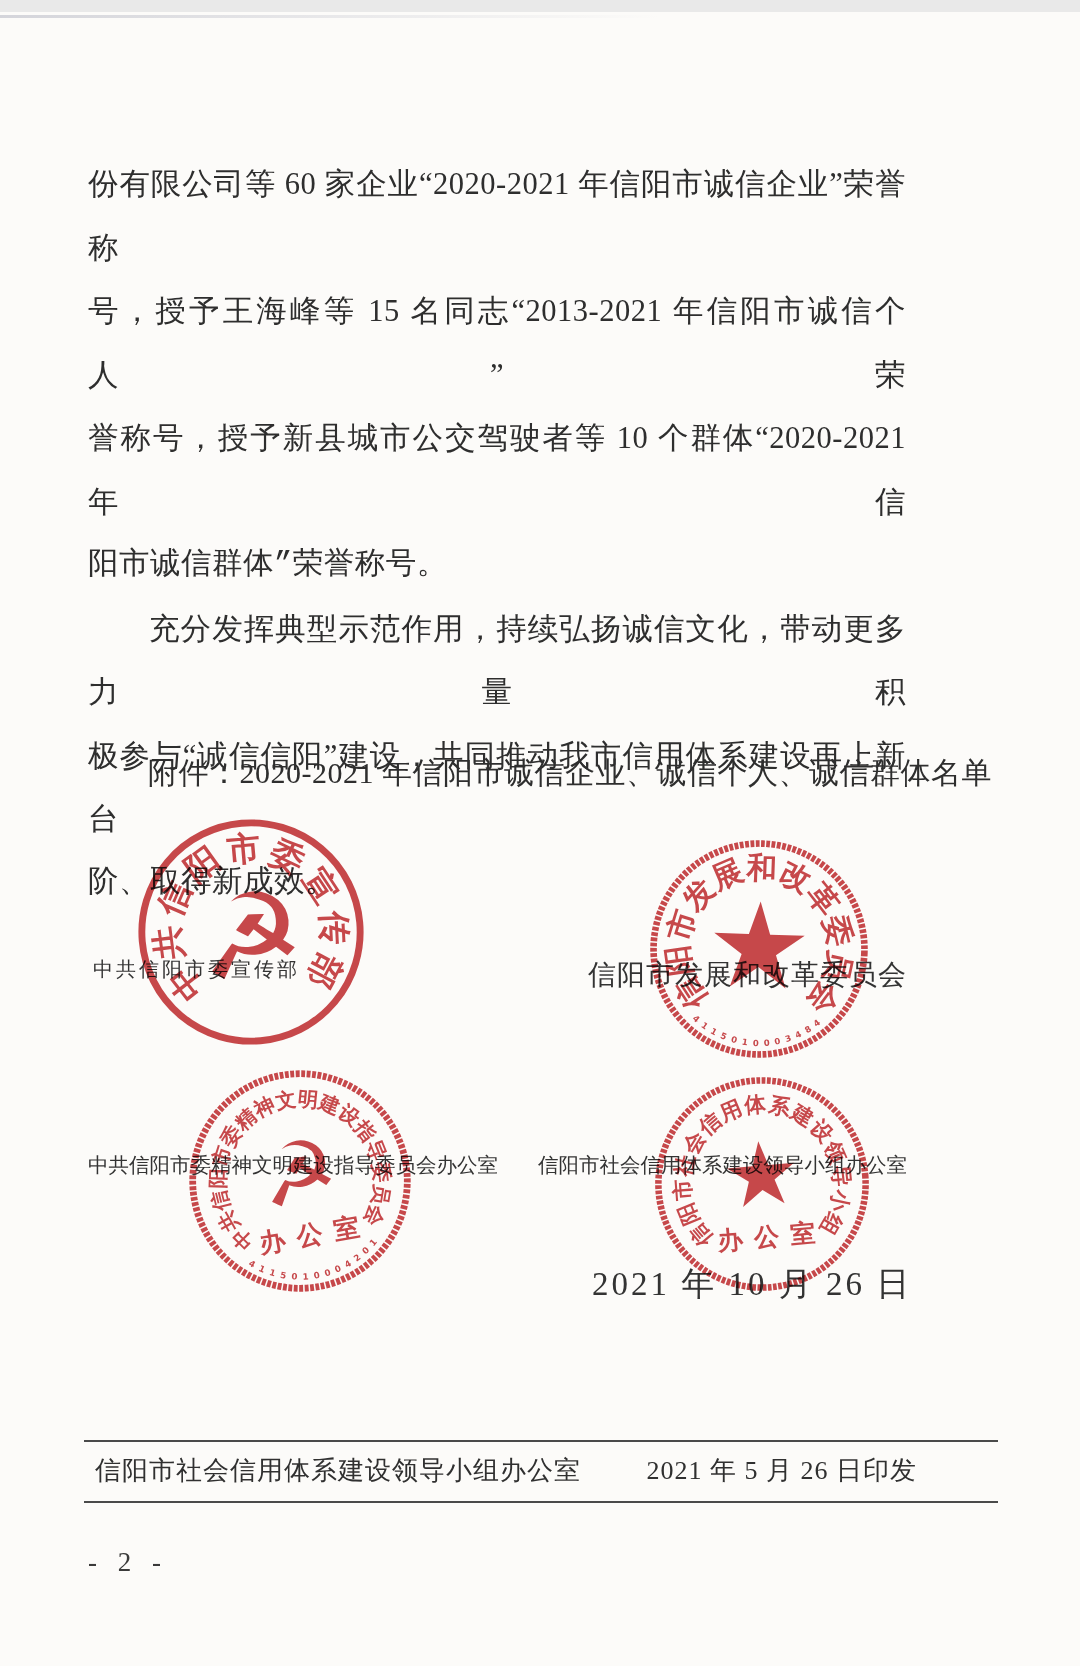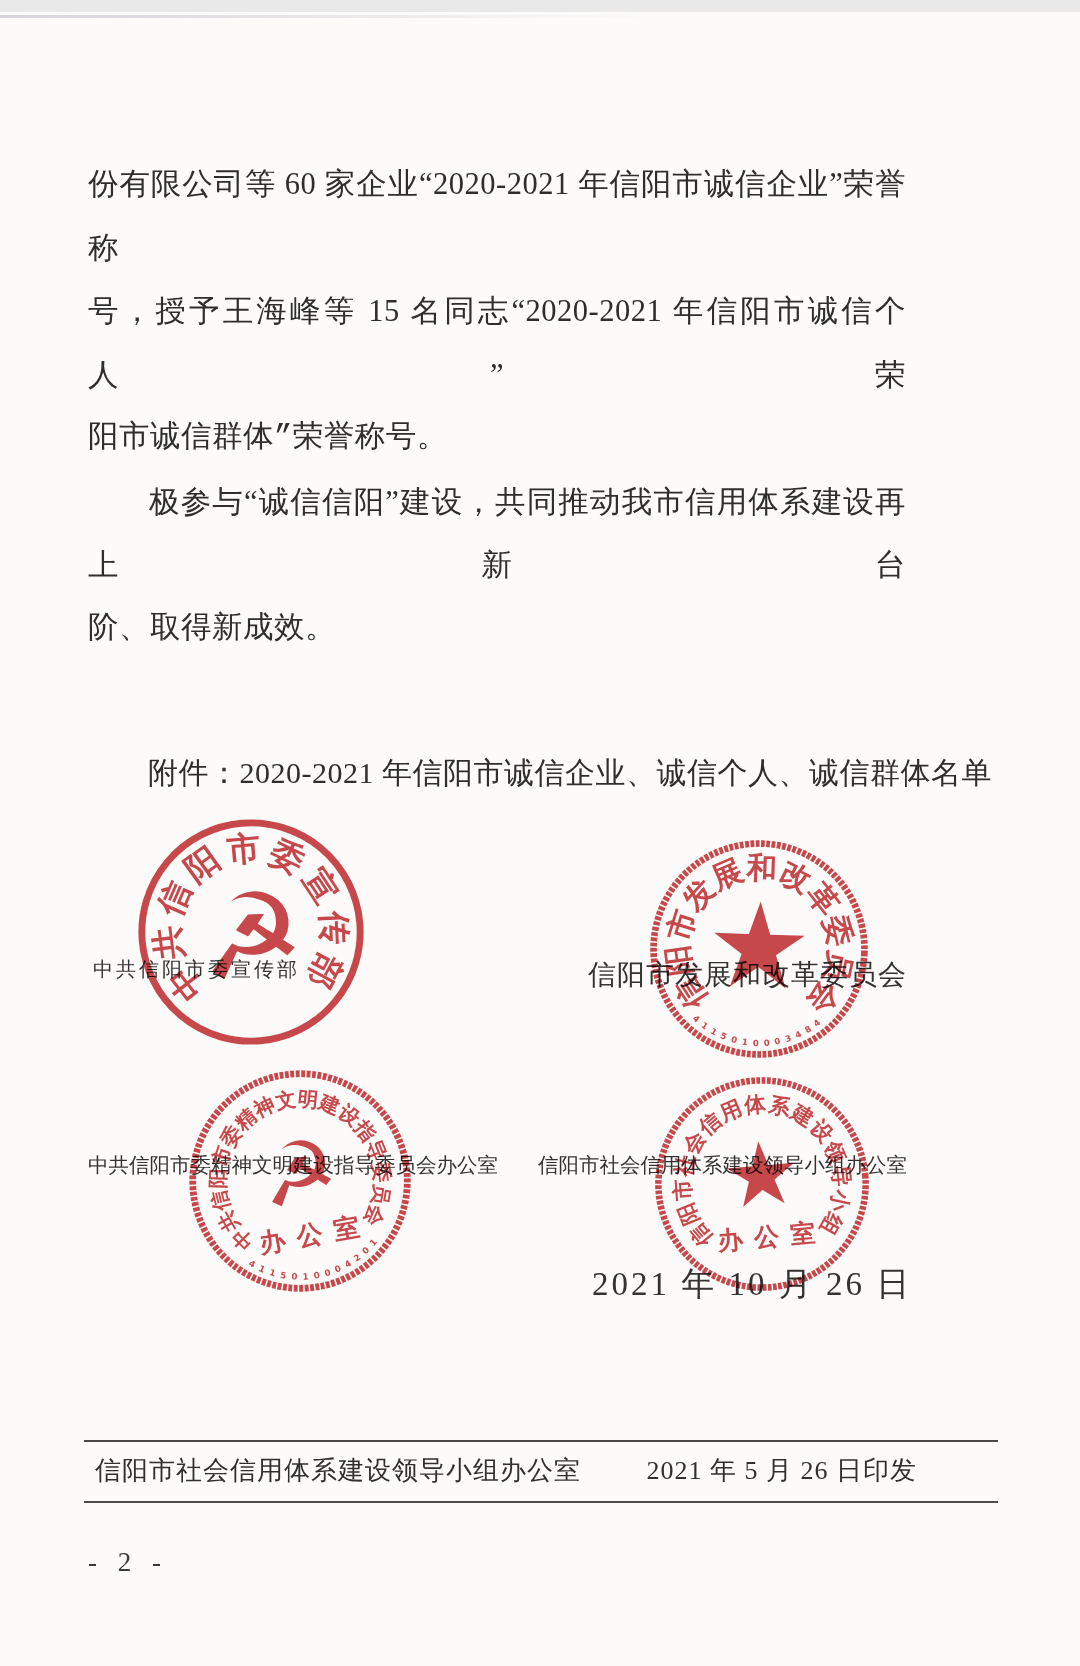--- a/index.html
+++ b/index.html
@@ -40,24 +40,26 @@
 </head>
 <body>
 
 <div class="page">
 
   <div class="scan-top"></div>
 
   <div class="bodytext">
     <div class="para para1">
         <div class="tline">份有限公司等 60 家企业“2020-2021 年信阳市诚信企业”荣誉称</div>
-        <div class="tline">号，授予王海峰等 15 名同志“2020-2021 年信阳市诚信个人”荣</div>
+        <div class="tline">号，授予王海峰等 15 名同志“2013-2021 年信阳市诚信个人”荣</div>
+        <div class="tline">誉称号，授予新县城市公交驾驶者等 10 个群体“2020-2021 年信</div>
         <div class="tline">阳市诚信群体”荣誉称号。</div>
       </div>
     <div class="para para2">
+        <div class="tline">充分发挥典型示范作用，持续弘扬诚信文化，带动更多力量积</div>
         <div class="tline">极参与“诚信信阳”建设，共同推动我市信用体系建设再上新台</div>
         <div class="tline">阶、取得新成效。</div>
       </div>
   </div>
 
   <div class="attach">附件：2020-2021 年信阳市诚信企业、诚信个人、诚信群体名单</div>
 
   <div class="sig sig-org1">中共信阳市委宣传部</div>
   <div class="sig sig-org2">信阳市发展和改革委员会</div>
   <div class="sig sig-org3">中共信阳市委精神文明建设指导委员会办公室</div>

